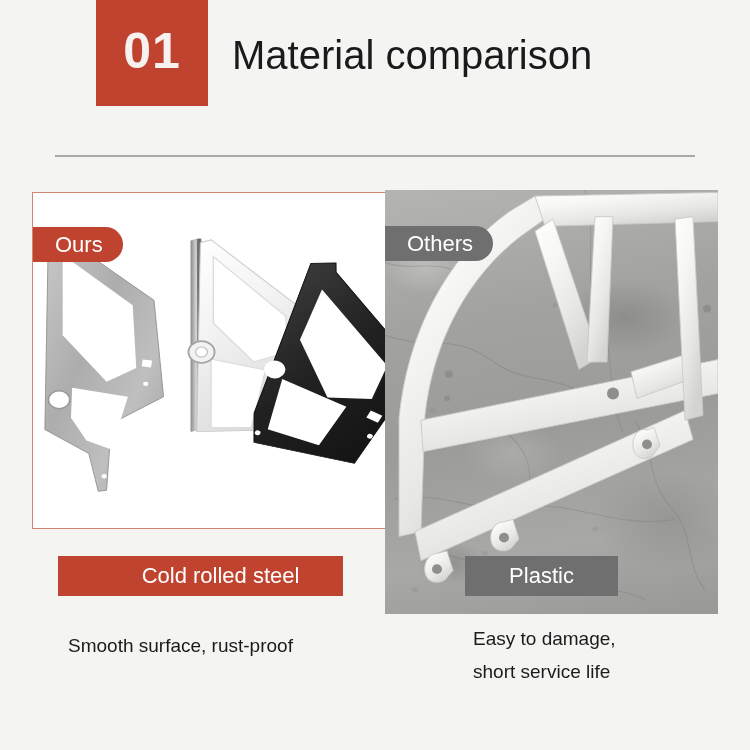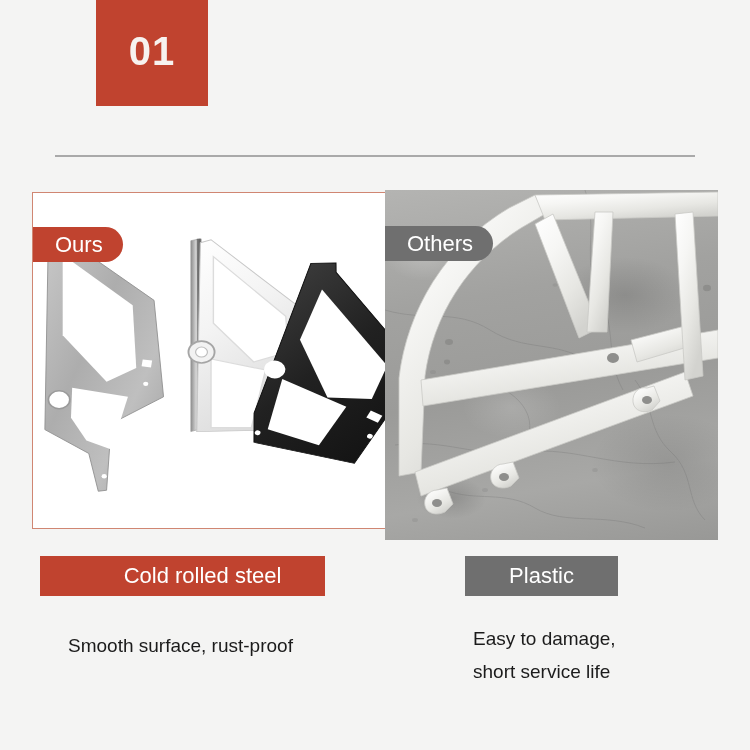--- a/index.html
+++ b/index.html
@@ -37,21 +37,21 @@
     top: 0px;
     width: 112px;
     height: 106px;
     background: #c0432f;
     display: flex;
     align-items: center;
     justify-content: center;
   }
   .number-badge-text {
     color: #f7f2ef;
-    font-size: 40px;
+    font-size: 50px;
     font-weight: bold;
     letter-spacing: 1px;
     line-height: 1;
     padding-bottom: 4px;
   }
   .header-title {
     position: absolute;
     left: 232px;
     top: 33px;
     font-size: 40px;
@@ -91,21 +91,21 @@
     height: 337px;
     background: #ffffff;
     border: 1.5px solid #d08672;
     box-sizing: border-box;
   }
 
   .photo-right {
     left: 385px;
     top: 190px;
     width: 333px;
-    height: 350px;
+    height: 424px;
     background: #9a9a9a;
   }
 
   
   .tag {
     position: absolute;
     z-index: 9;
     display: flex;
     align-items: center;
     color: #ffffff;
@@ -152,21 +152,21 @@
     position: absolute;
     display: flex;
     align-items: center;
     justify-content: center;
     color: #ffffff;
     font-size: 22px;
     box-sizing: border-box;
     white-space: nowrap;
   }
   .label-steel {
-    left: 40px;
+    left: 58px;
     top: 556px;
     width: 285px;
     height: 40px;
     background: #c0432f;
     padding-left: 40px;
   }
   .label-plastic {
     left: 465px;
     top: 556px;
     width: 153px;
@@ -193,20 +193,21 @@
 </style>
 </head>
 <body>
 
 <div class="page">
 
   <div class="header">
     <div class="number-badge">
       <span class="number-badge-text">01</span>
     </div>
+    <div class="header-title">Material comparison</div>
   </div>
 
   <div class="divider"></div>
 
   <div class="panels">
 
     <div class="photo photo-left">
 
       <svg class="bracket-svg" viewBox="0 0 332 337" preserveAspectRatio="none">
         <defs>

